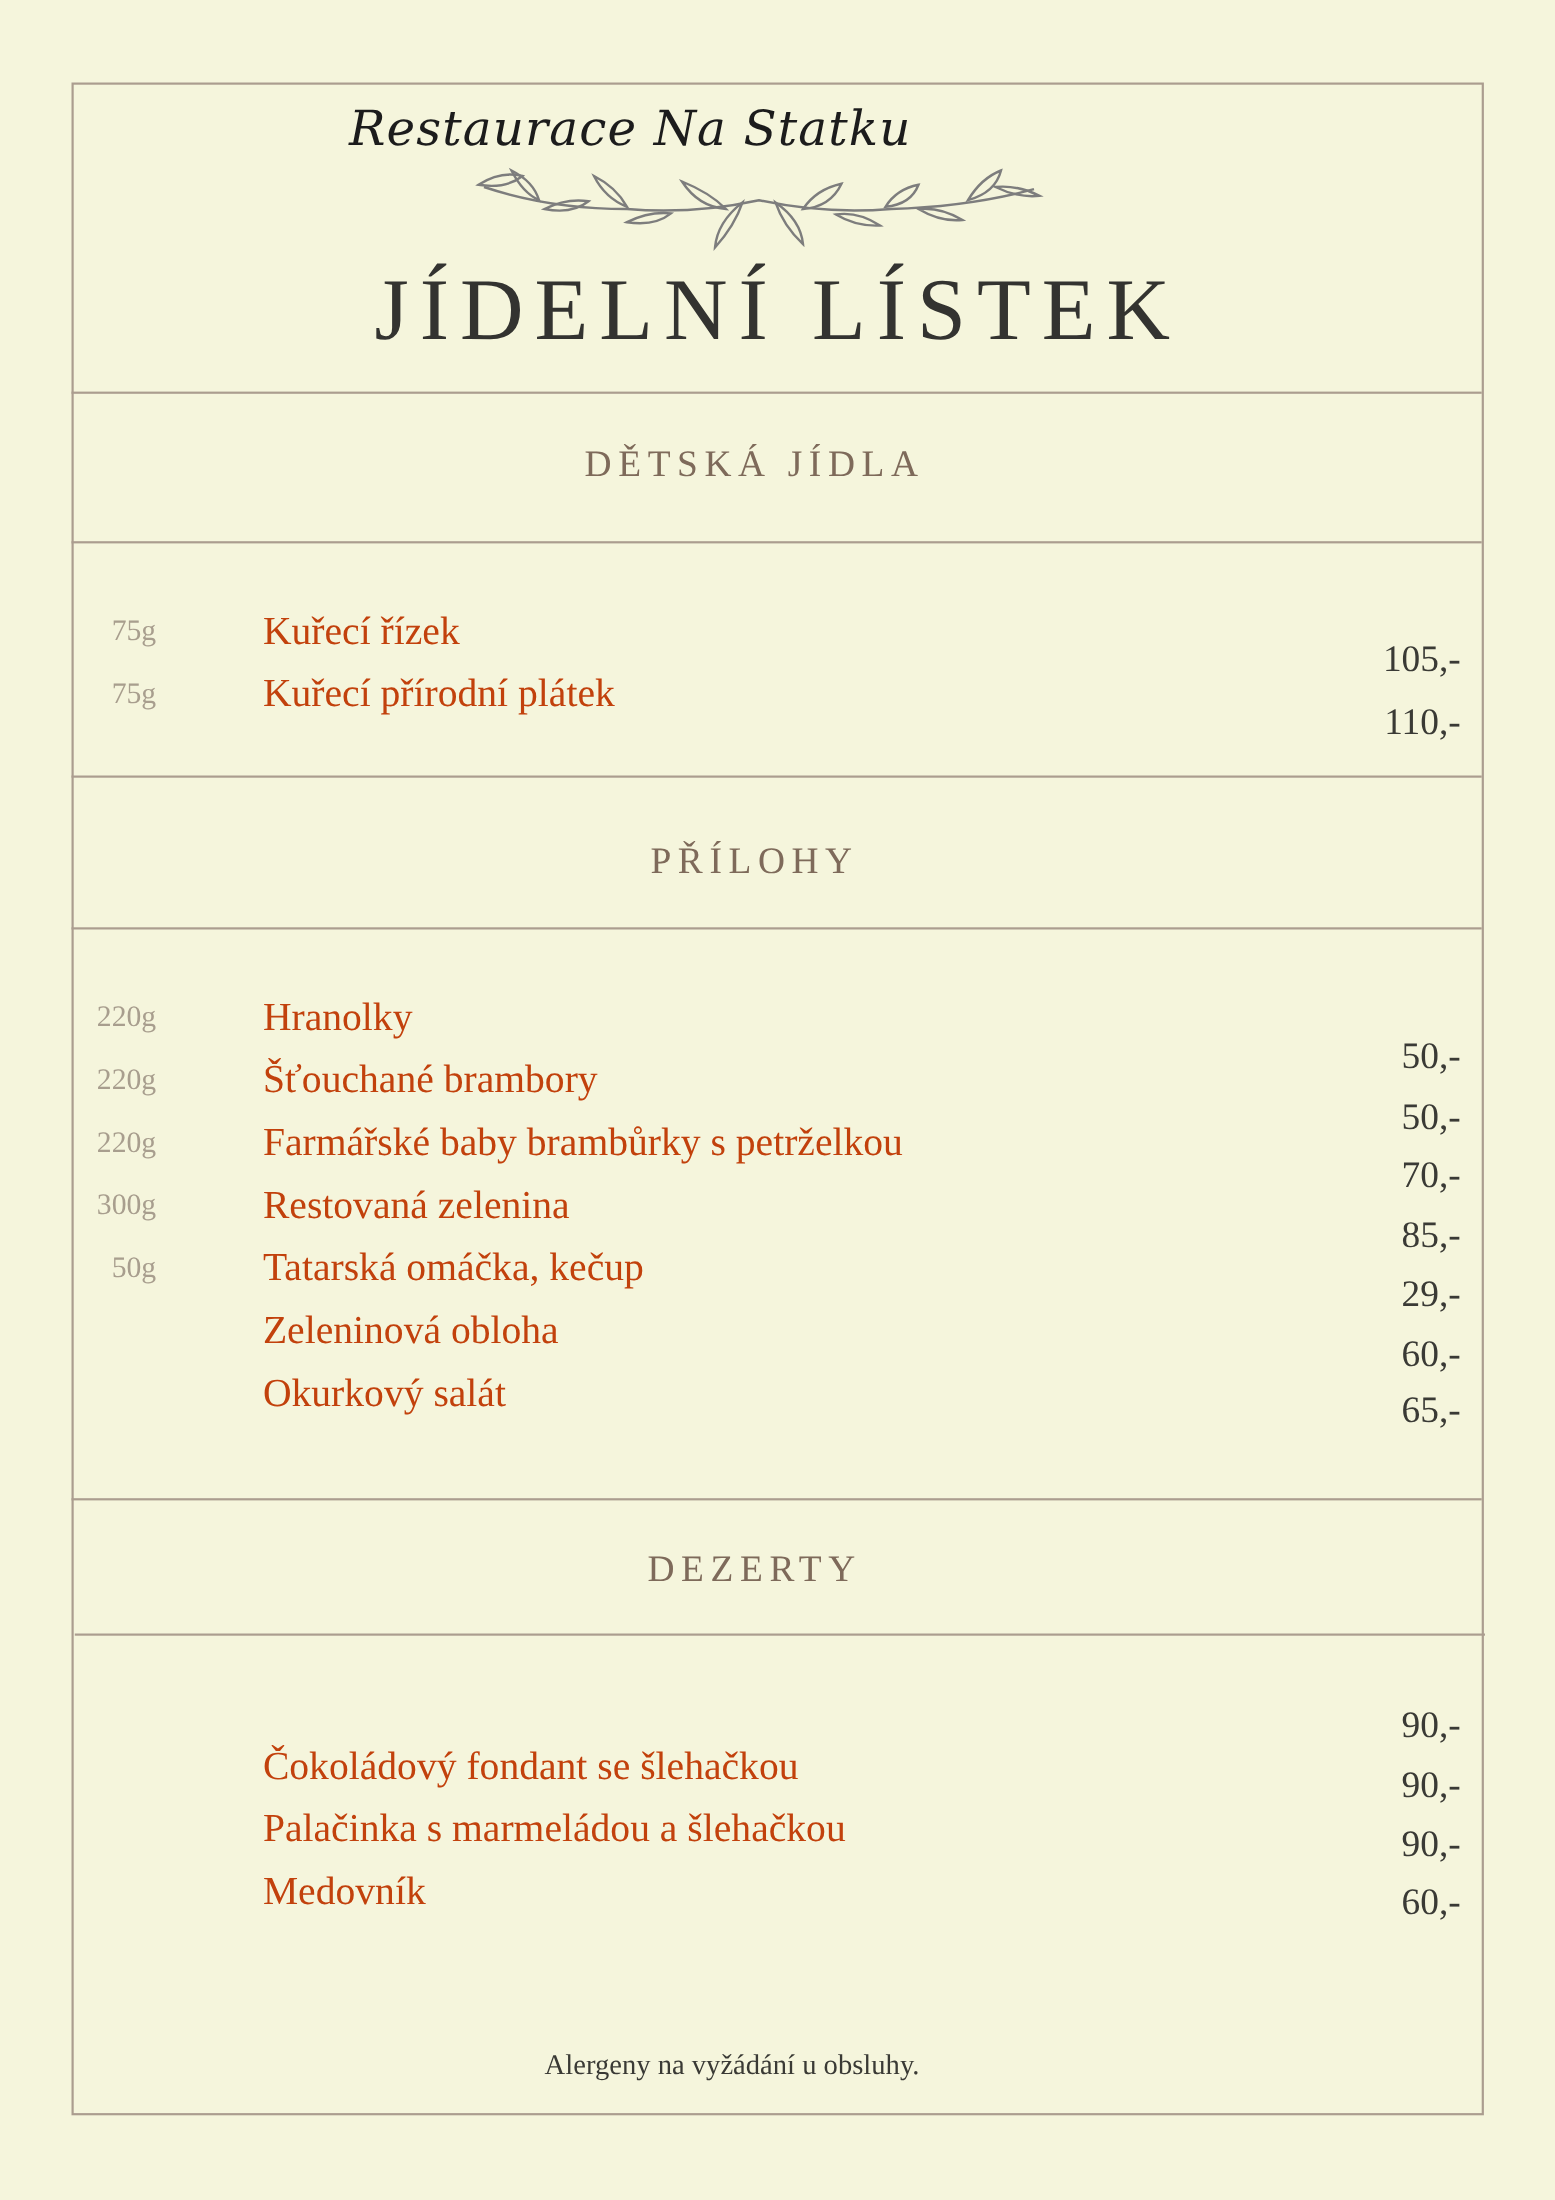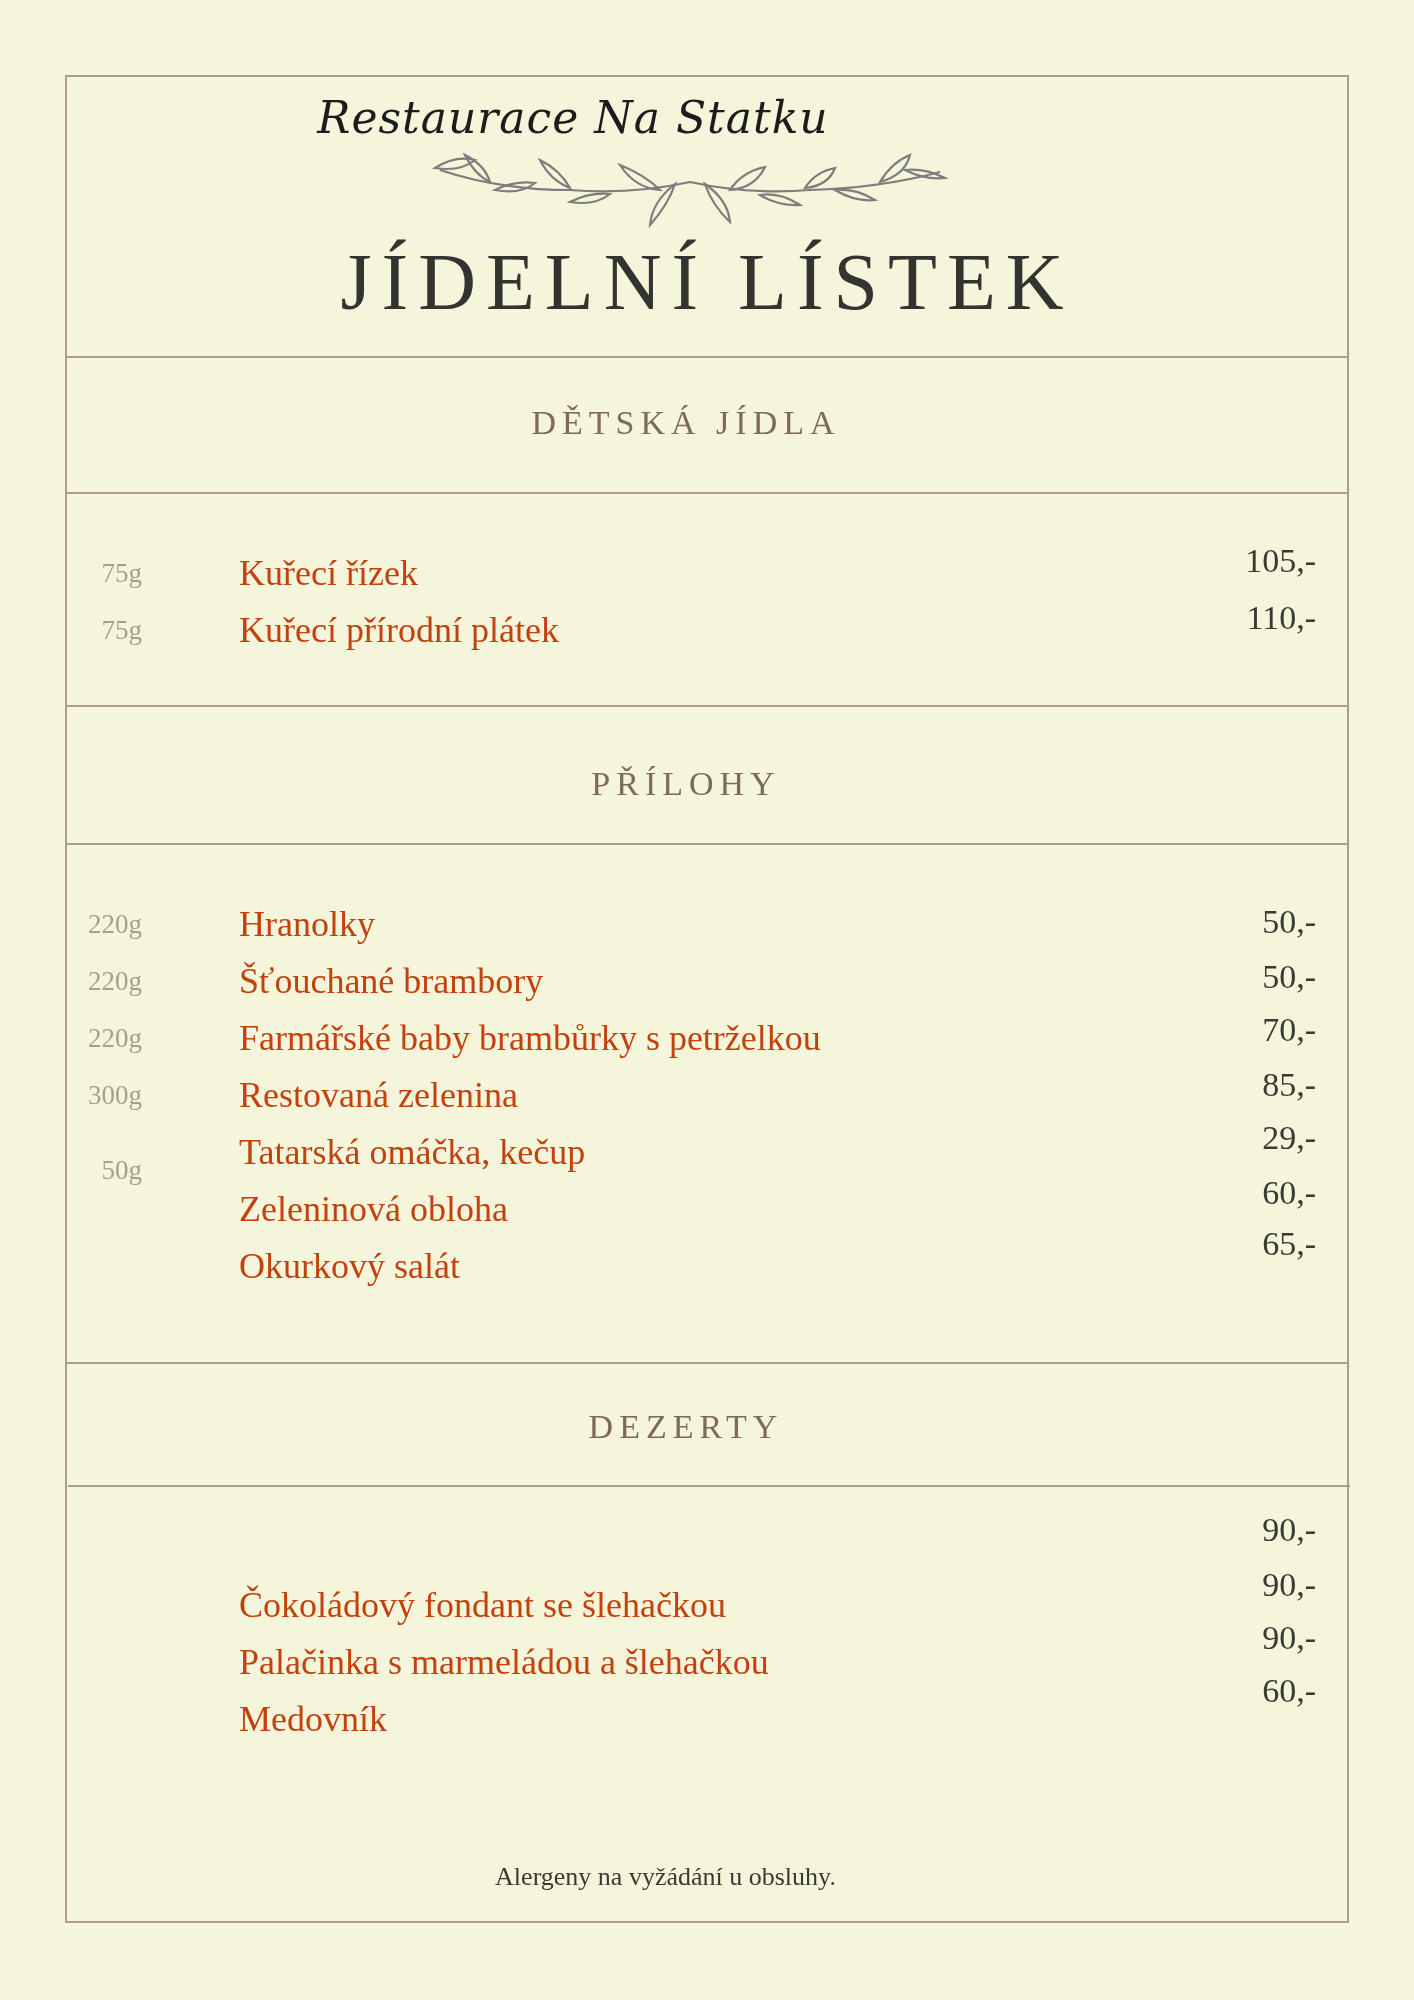--- a/index.html
+++ b/index.html
@@ -10,21 +10,21 @@
   .brand { position:absolute; left:0; width:1146px; top:92px; text-align:center;
            font-family:"DejaVu Serif", serif; font-style:italic; font-size:44px; color:#1c1c1c; letter-spacing:1px; }
   .laurel { position:absolute; left:430px; top:150px; width:520px; height:80px; }
   .title { position:absolute; left:0; width:1414px; top:242px; text-align:center;
            font-family:"Liberation Serif", serif; font-size:80px; letter-spacing:10px; color:#333330; line-height:1; }
   .sec-title { position:absolute; left:0; width:1372px; text-align:center;
            font-family:"Liberation Serif", serif; font-size:34px; letter-spacing:6px; color:#7e6a5a; line-height:1; }
   .row { position:absolute; left:0; width:1414px; height:40px; }
   .w { position:absolute; right:1272px; font-family:"Liberation Serif", serif; font-size:27px; color:#a89e8e; text-align:right; white-space:nowrap; }
   .n { position:absolute; left:239px; font-family:"Liberation Serif", serif; font-size:36px; color:#c2410c; white-space:nowrap; }
-  .p { position:absolute; right:98px; font-family:"Liberation Serif", serif; font-size:34px; color:#3a3a35; white-space:nowrap; }
+  .p { position:absolute; right:86px; font-family:"Liberation Serif", serif; font-size:34px; color:#3a3a35; white-space:nowrap;margin-top:39px; }
   .footer { position:absolute; left:0; width:1331px; top:1862px; text-align:center;
            font-family:"Liberation Serif", serif; font-size:26px; color:#3a3a35; }
 </style>
 </head>
 <body>
 
 <div class="frame"></div>
 
 <div class="hline" style="top:356px"></div>
 <div class="hline" style="top:492px"></div>
@@ -84,21 +84,21 @@
   <span class="w" style="top:6px">220g</span>
   <span class="n" style="top:0">Farmářské baby brambůrky s petrželkou</span>
   <span class="p" style="top:-6px">70,-</span>
 </div>
 <div class="row" style="top:1074px">
   <span class="w" style="top:6px">300g</span>
   <span class="n" style="top:0">Restovaná zelenina</span>
   <span class="p" style="top:-8px">85,-</span>
 </div>
 <div class="row" style="top:1131px">
-  <span class="w" style="top:24px">50g</span>
+  <span class="w" style="top:6px">50g</span>
   <span class="n" style="top:0">Tatarská omáčka, kečup</span>
   <span class="p" style="top:-12px">29,-</span>
 </div>
 <div class="row" style="top:1188px">
   <span class="w" style="top:6px"></span>
   <span class="n" style="top:0">Zeleninová obloha</span>
   <span class="p" style="top:-14px">60,-</span>
 </div>
 <div class="row" style="top:1245px">
   <span class="w" style="top:6px"></span>

